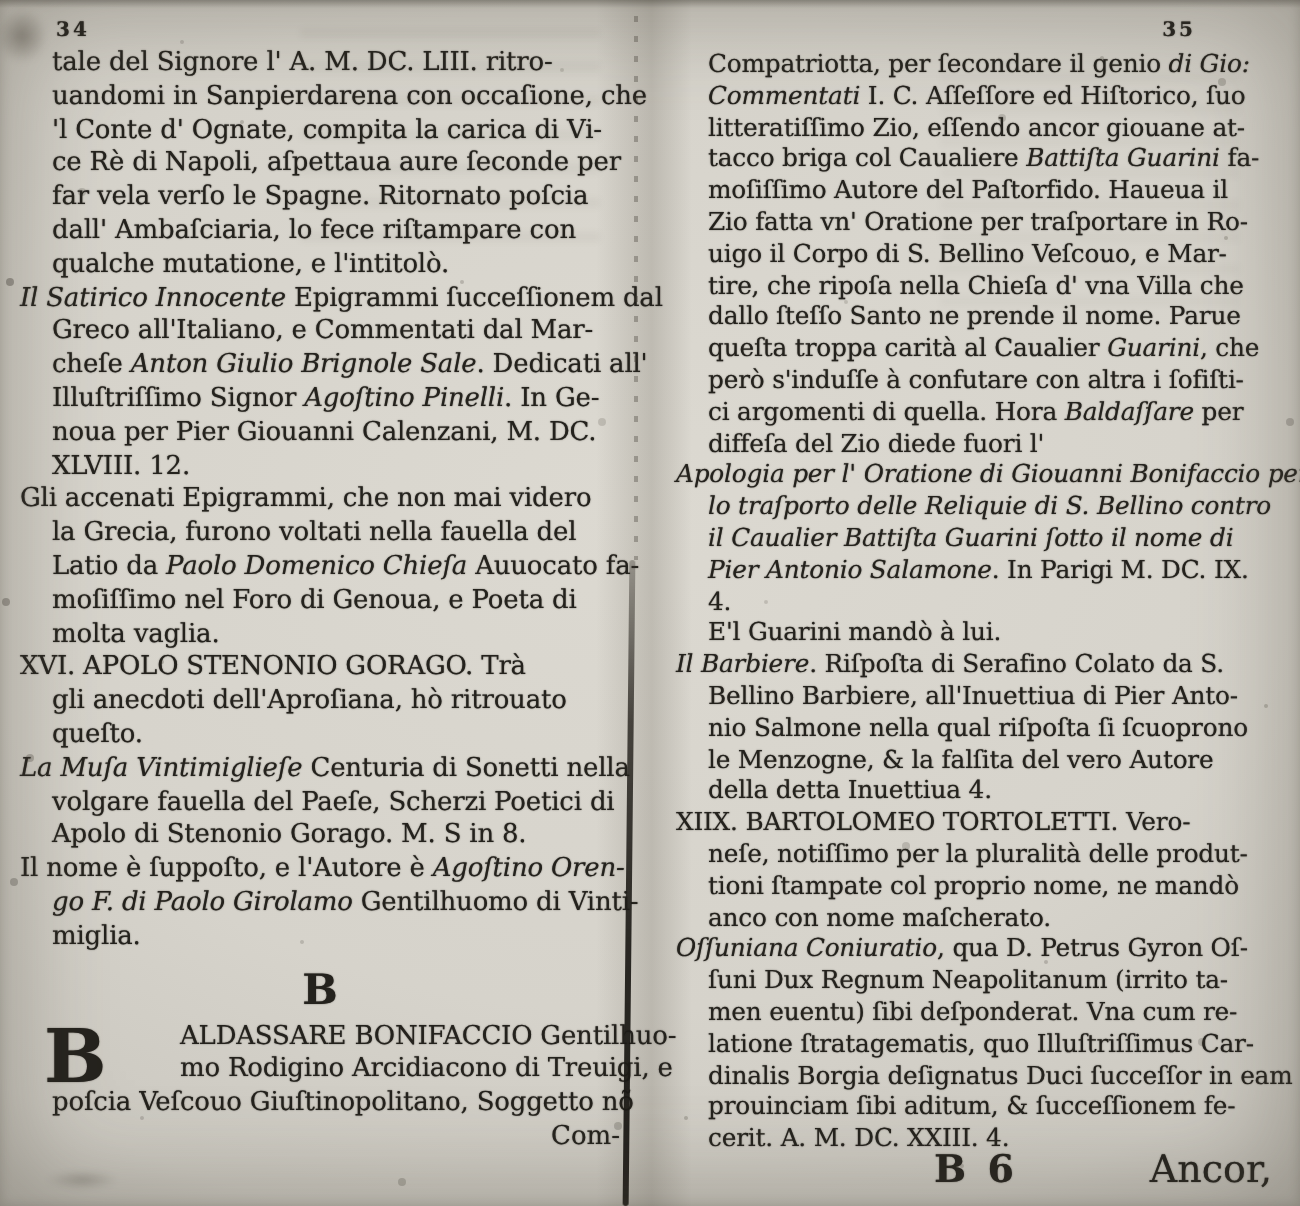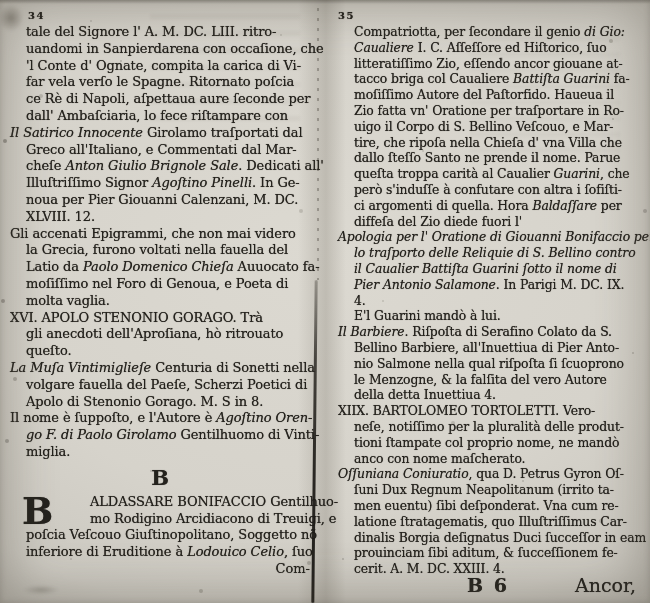--- a/index.html
+++ b/index.html
@@ -14,21 +14,21 @@
   }
   #scan::after{
     content:'';position:absolute;inset:0;pointer-events:none;
     box-shadow:inset 0 0 48px 10px rgba(78,72,60,.33), inset 0 0 6px rgba(60,55,45,.22);
   }
   .page{position:absolute;top:0;color:#24221d;text-shadow:0 0 .7px rgba(38,34,28,.75);}
   .page-left{left:0;width:318px;padding:8px 0 0 10px;}
   .page-right{left:332px;width:314px;padding:8px 0 0 6px;}
   .pagenum{font-size:10px;height:16px;line-height:16px;letter-spacing:1.5px;font-weight:bold;}
   .page-left .pagenum{margin-left:18px;}
-  .page-right .pagenum{width:300px;text-align:left;padding-right:40px;box-sizing:border-box;}
+  .page-right .pagenum{width:300px;text-align:right;padding-right:40px;box-sizing:border-box;}
   .line{white-space:nowrap;margin-left:16px;letter-spacing:-.1px;}
   .page-left .line{height:16.8px;line-height:16.8px;font-size:13px;}
   .page-right .line{height:15.8px;line-height:15.8px;font-size:12.4px;}
   .hang > .line.first{margin-left:0;}
   .i{font-style:italic;}
   .blk.heading{
     width:300px;text-align:center;font-size:21px;font-weight:bold;
     height:24px;line-height:24px;margin:5px 0 4px 0;
   }
   .blk.dropcap{position:relative;}
@@ -84,26 +84,27 @@
   <div class="artifact" id="ghost-left"></div>
   <div class="artifact" id="ghost-right"></div>
 
   <div class="page page-left">
     <div class="pagenum">34</div>
     <div class="blocks">
         <div class="blk para">
           <div class="line first"><span>tale del Signore l' A. M. DC. LIII. ritro-</span></div>
           <div class="line"><span>uandomi in Sanpierdarena con occaſione, che</span></div>
           <div class="line"><span>'l Conte d' Ognate, compita la carica di Vi-</span></div>
+          <div class="line"><span>ce Rè di Napoli, aſpettaua aure ſeconde per</span></div>
           <div class="line"><span>far vela verſo le Spagne. Ritornato poſcia</span></div>
-          <div class="line"><span>ce Rè di Napoli, aſpettaua aure ſeconde per</span></div>
           <div class="line"><span>dall' Ambaſciaria, lo fece riſtampare con</span></div>
-        </div>
-        <div class="blk para hang">
-          <div class="line first"><span class="i">Il Satirico Innocente</span><span> Girolamo traſportati dal</span></div>
+          <div class="line"><span>qualche mutatione, e l'intitolò.</span></div>
+        </div>
+        <div class="blk para hang">
+          <div class="line first"><span class="i">Il Satirico Innocente</span><span> Epigrammi ſucceſſionem dal</span></div>
           <div class="line"><span>Greco all'Italiano, e Commentati dal Mar-</span></div>
           <div class="line"><span>cheſe </span><span class="i">Anton Giulio Brignole Sale</span><span>. Dedicati all'</span></div>
           <div class="line"><span>Illuſtriſſimo Signor </span><span class="i">Agoſtino Pinelli</span><span>. In Ge-</span></div>
           <div class="line"><span>noua per Pier Giouanni Calenzani, M. DC.</span></div>
           <div class="line"><span>XLVIII. 12.</span></div>
         </div>
         <div class="blk para hang">
           <div class="line first"><span>Gli accenati Epigrammi, che non mai videro</span></div>
           <div class="line"><span>la Grecia, furono voltati nella fauella del</span></div>
           <div class="line"><span>Latio da </span><span class="i">Paolo Domenico Chieſa</span><span> Auuocato fa-</span></div>
@@ -124,32 +125,31 @@
           <div class="line first"><span>Il nome è ſuppoſto, e l'Autore è </span><span class="i">Agoſtino Oren-</span></div>
           <div class="line"><span class="i">go F. di Paolo Girolamo</span><span> Gentilhuomo di Vinti-</span></div>
           <div class="line"><span>miglia.</span></div>
         </div>
         <div class="blk heading">B</div>
         <div class="blk dropcap">
           <span class="cap">B</span>
           <div class="line first ind"><span>ALDASSARE BONIFACCIO Gentilhuo-</span></div>
           <div class="line ind"><span>mo Rodigino Arcidiacono di Treuigi, e</span></div>
           <div class="line"><span>poſcia Veſcouo Giuſtinopolitano, Soggetto nõ</span></div>
-          <div class="line"><span>inferiore di Eruditione à </span><span class="i">Lodouico Celio</span><span>, ſuo</span></div>
         </div>
         <div class="blk catchword">Com-</div>
       </div>
   </div>
 
   <div class="page page-right">
     <div class="pagenum">35</div>
     <div class="blocks">
         <div class="blk para">
           <div class="line first"><span>Compatriotta, per ſecondare il genio </span><span class="i">di Gio:</span></div>
-          <div class="line"><span class="i">Caualiere</span><span> I. C. Aſſeſſore ed Hiſtorico, ſuo</span></div>
+          <div class="line"><span class="i">Commentati</span><span> I. C. Aſſeſſore ed Hiſtorico, ſuo</span></div>
           <div class="line"><span>litteratiſſimo Zio, eſſendo ancor giouane at-</span></div>
           <div class="line"><span>tacco briga col Caualiere </span><span class="i">Battiſta Guarini</span><span> fa-</span></div>
           <div class="line"><span>moſiſſimo Autore del Paſtorfido. Haueua il</span></div>
           <div class="line"><span>Zio fatta vn' Oratione per traſportare in Ro-</span></div>
           <div class="line"><span>uigo il Corpo di S. Bellino Veſcouo, e Mar-</span></div>
           <div class="line"><span>tire, che ripoſa nella Chieſa d' vna Villa che</span></div>
           <div class="line"><span>dallo ſteſſo Santo ne prende il nome. Parue</span></div>
           <div class="line"><span>queſta troppa carità al Caualier </span><span class="i">Guarini</span><span>, che</span></div>
           <div class="line"><span>però s'induſſe à confutare con altra i ſofiſti-</span></div>
           <div class="line"><span>ci argomenti di quella. Hora </span><span class="i">Baldaſſare</span><span> per</span></div>

